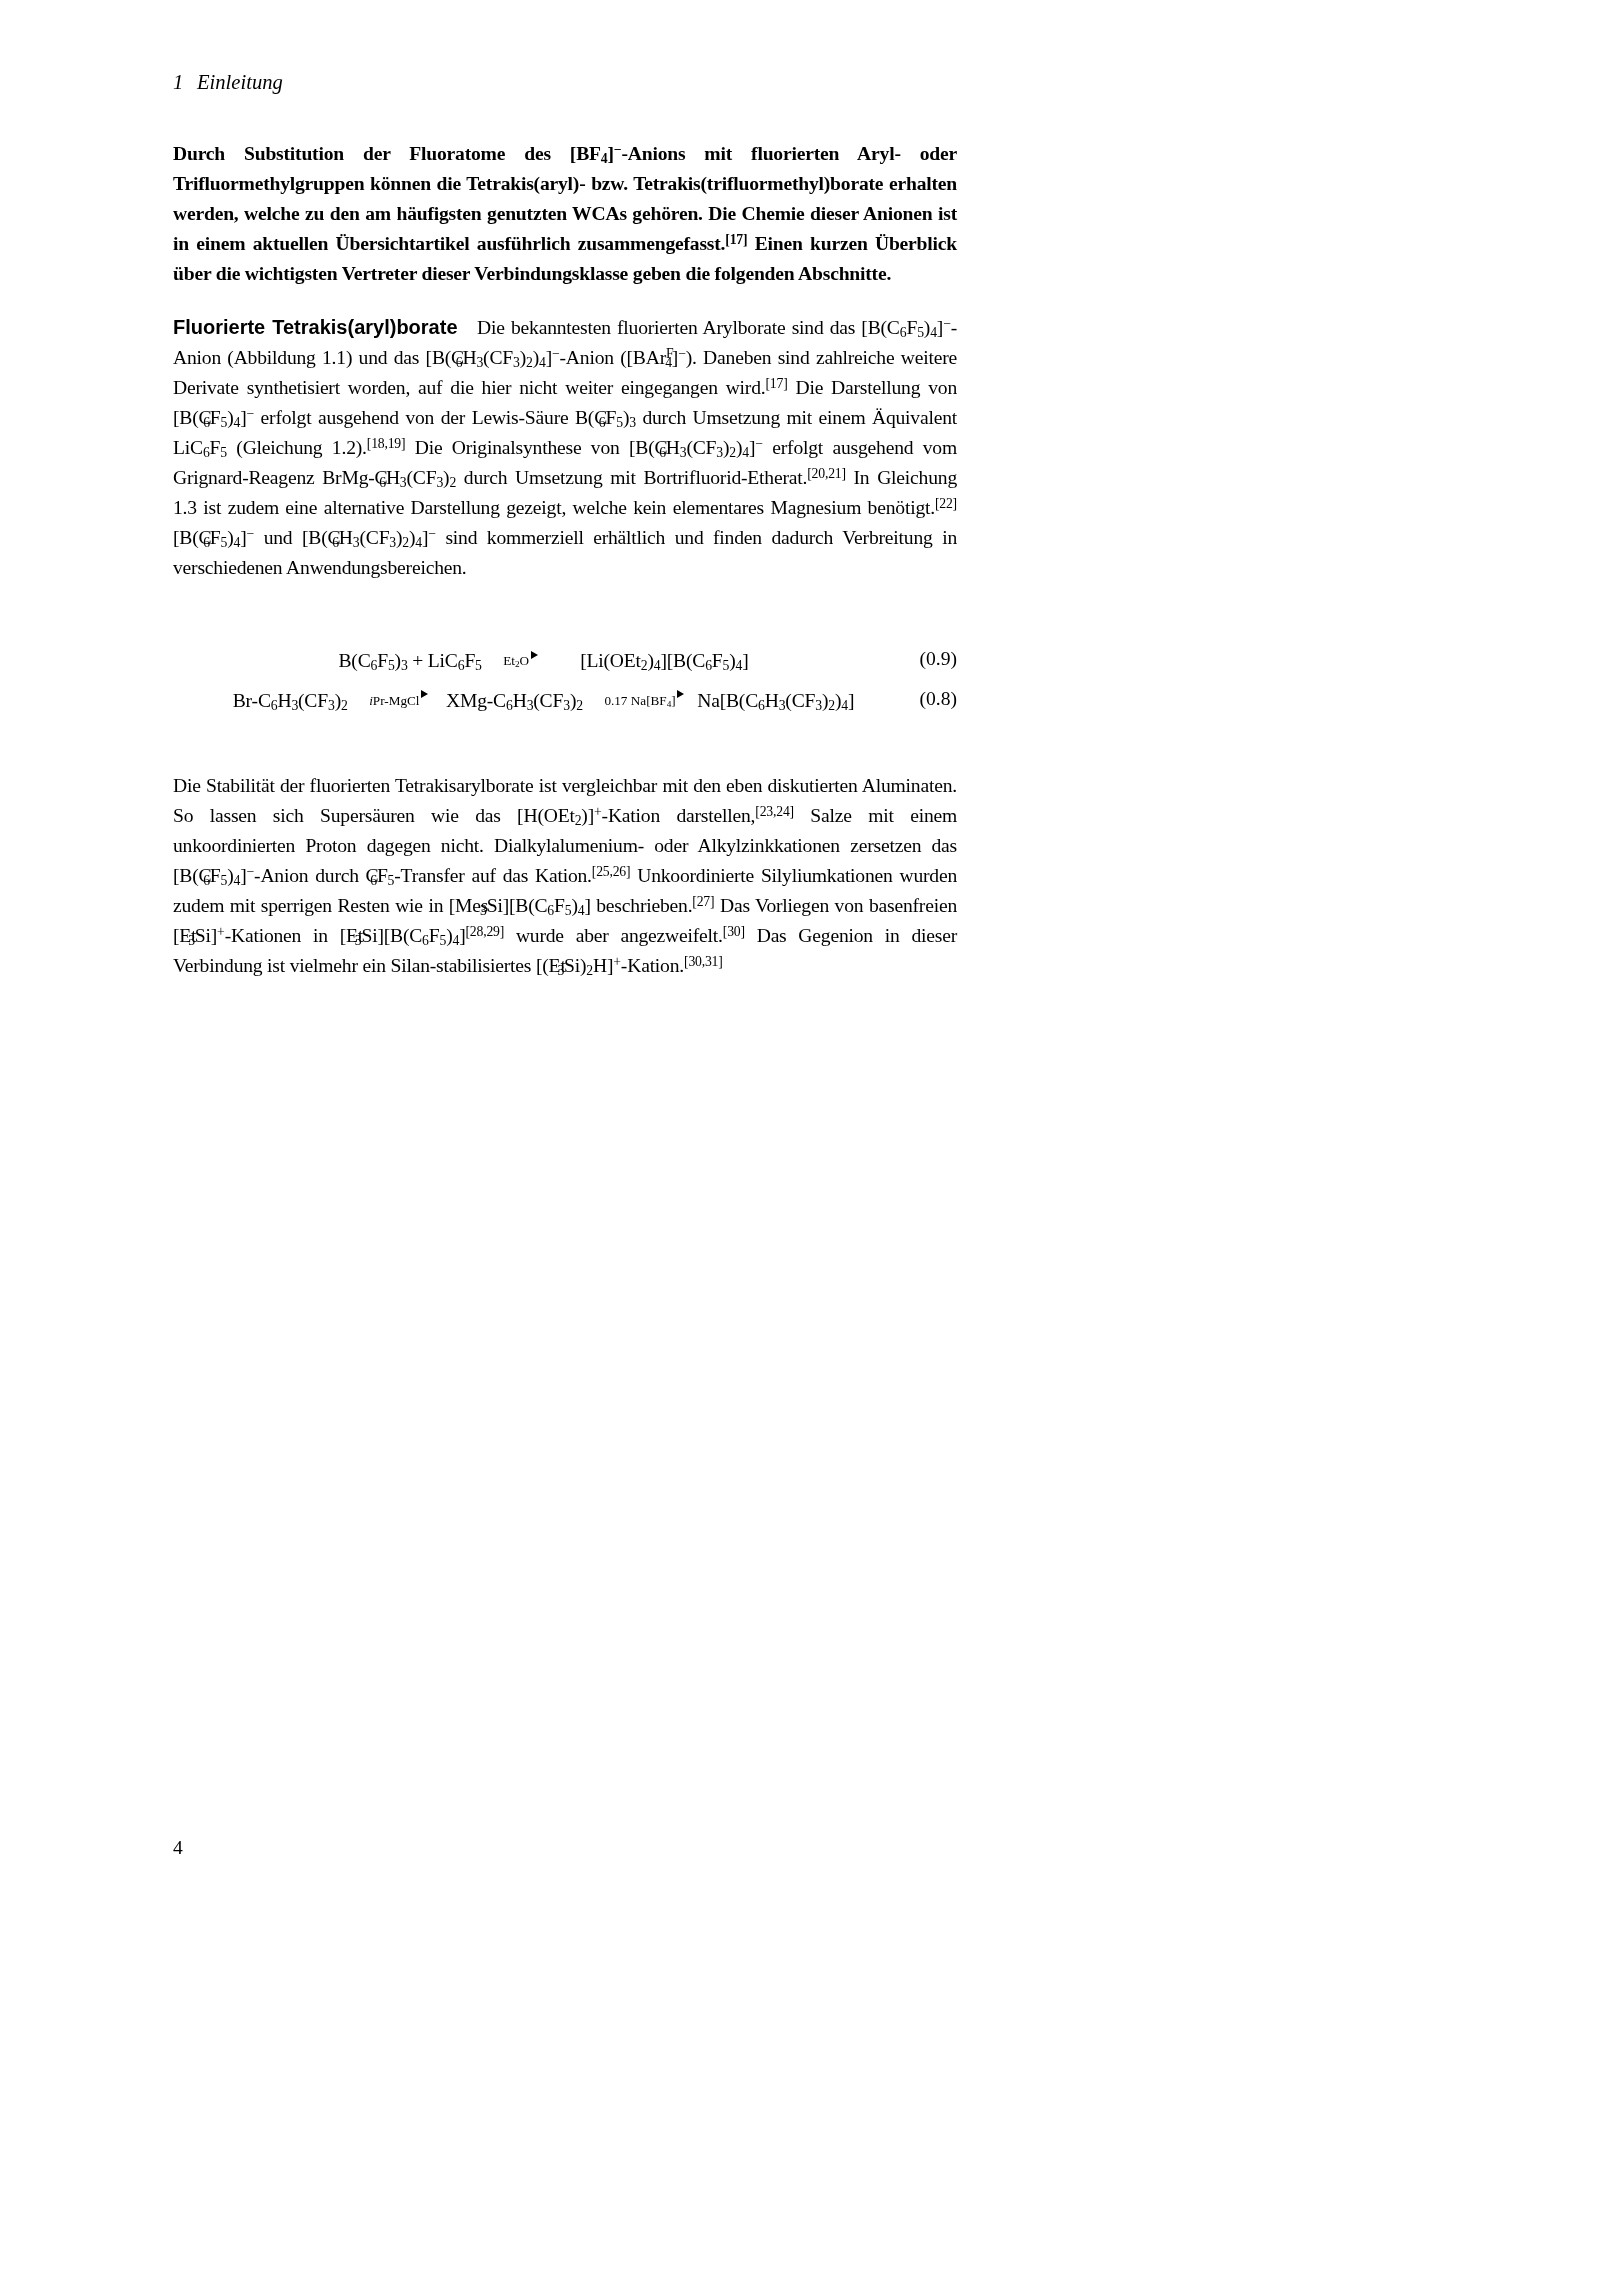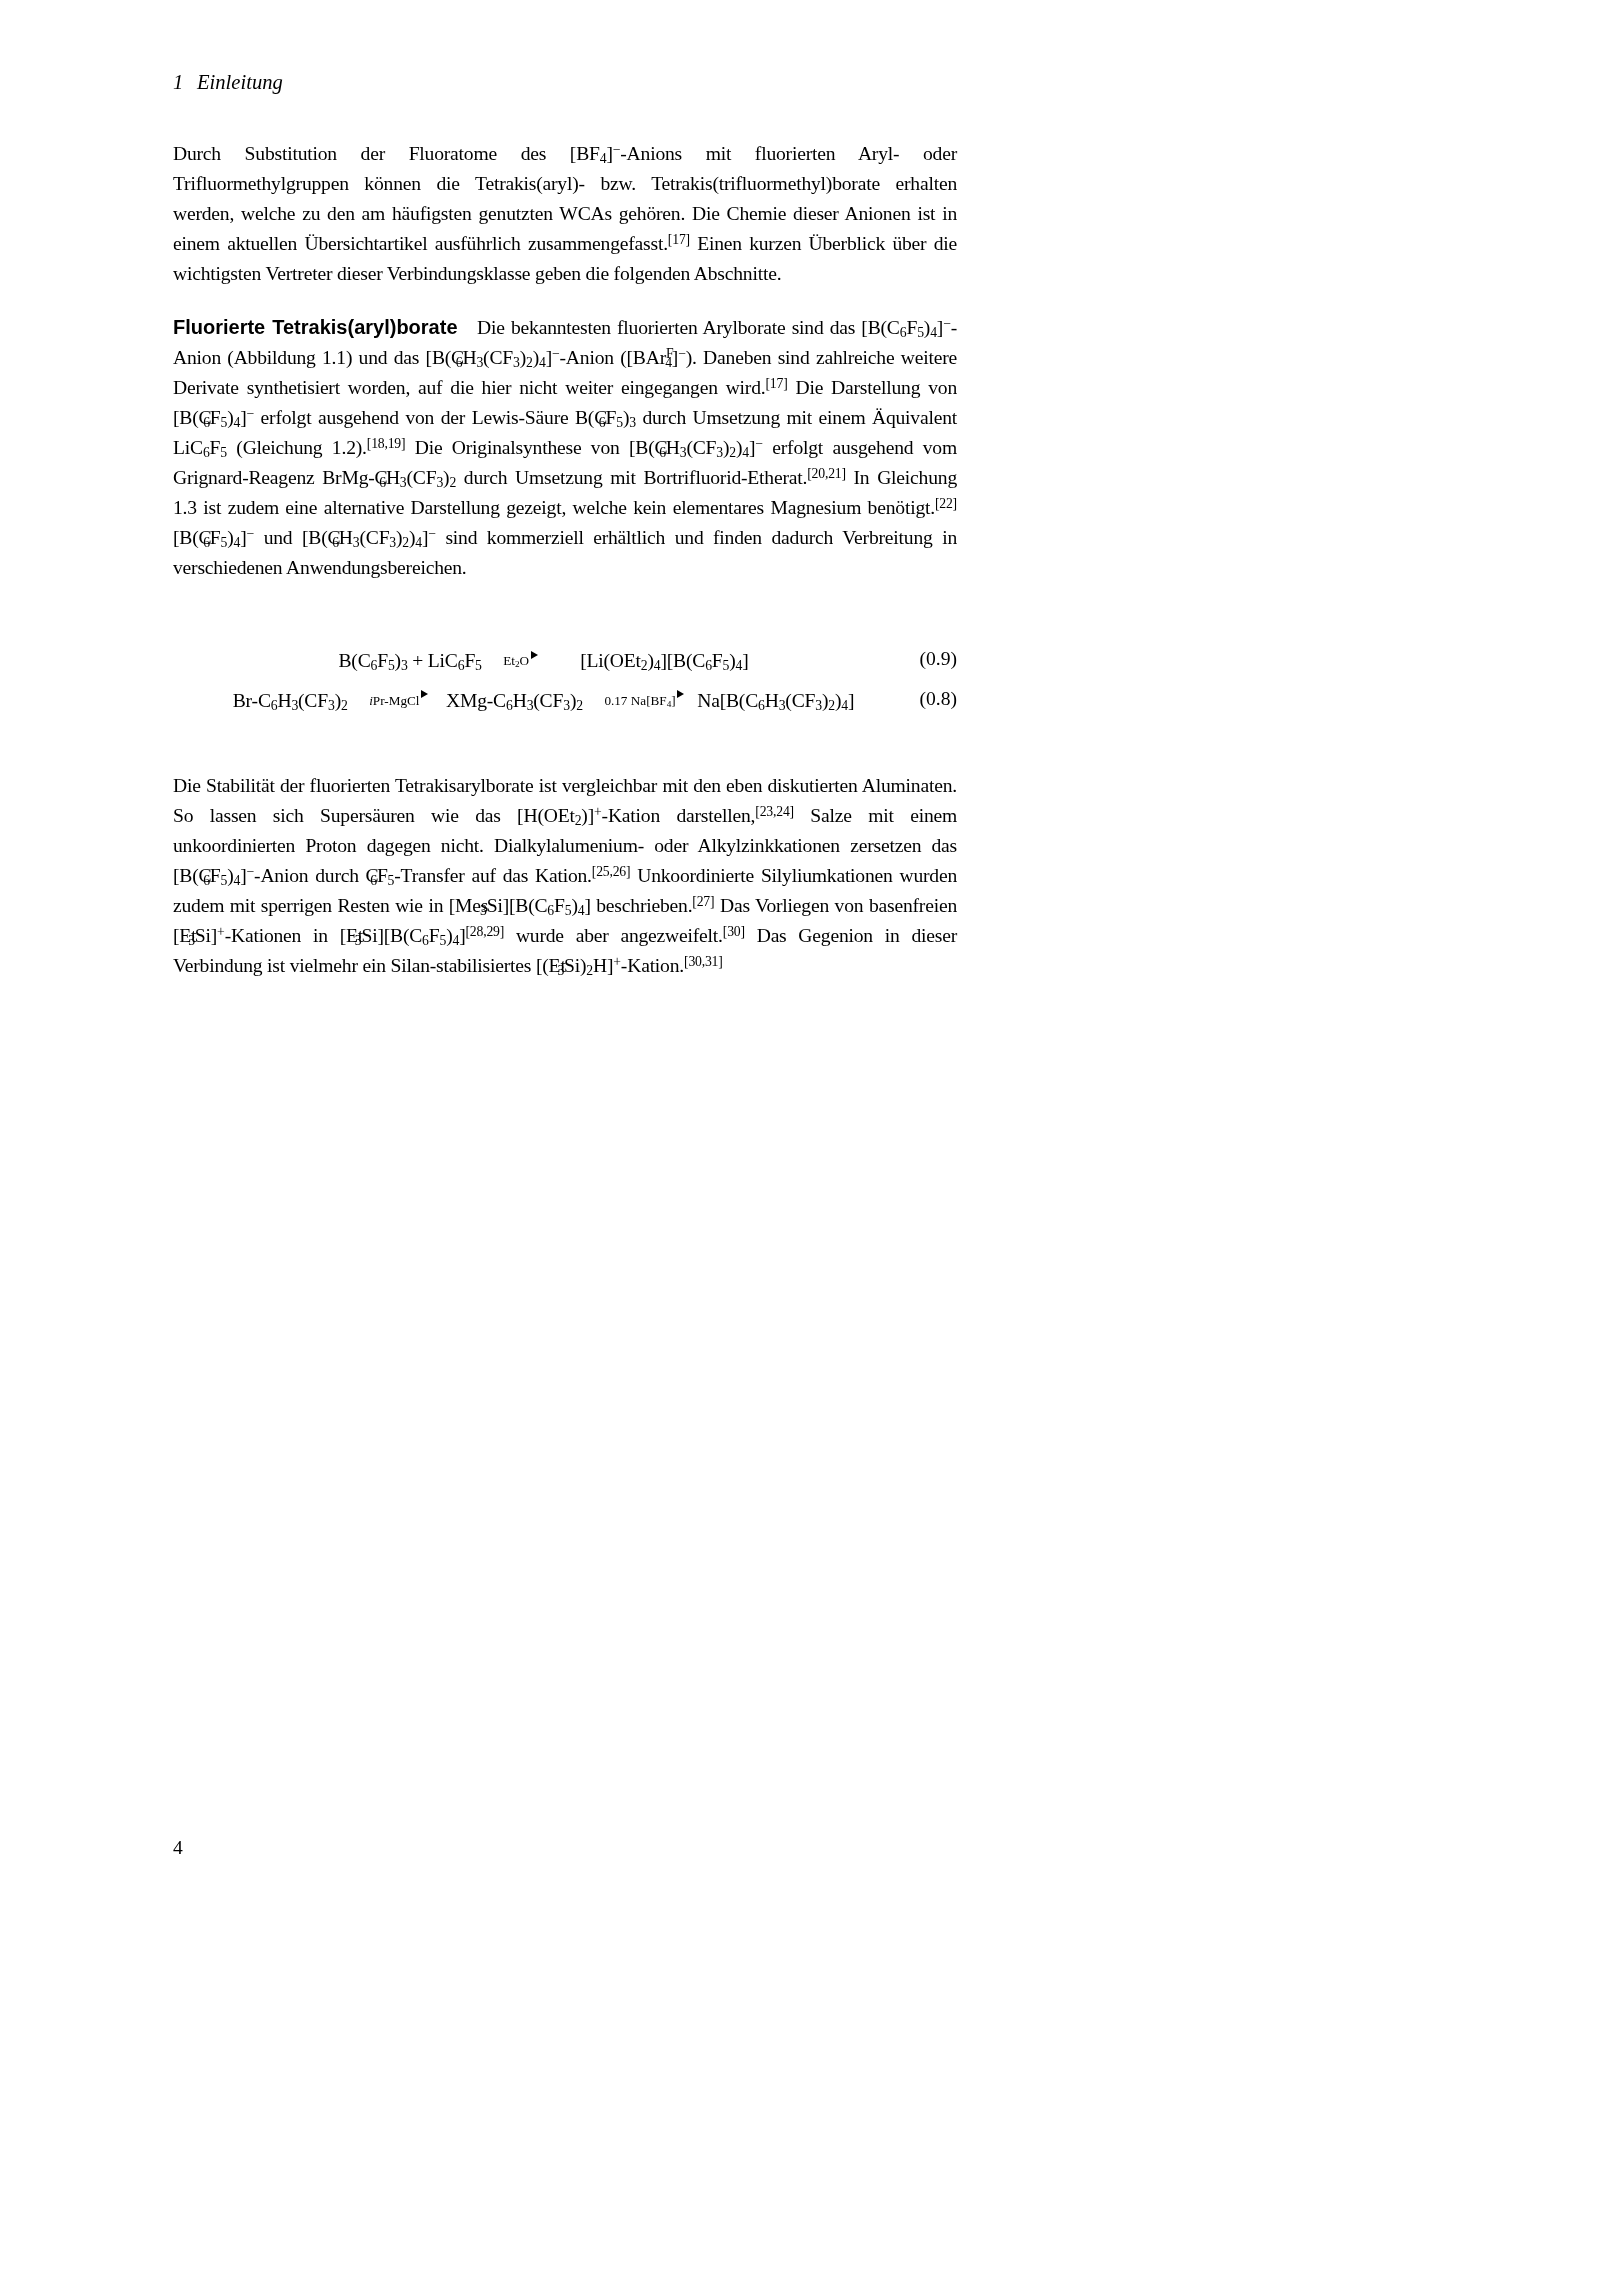--- a/index.html
+++ b/index.html
@@ -42,21 +42,21 @@
   }
   .body-text {
     margin: 0;
     font-size: 19.6px;
     line-height: 30px;
     text-align: justify;
     letter-spacing: -0.2px;
     -webkit-hyphens: auto;
     hyphens: auto;
   }
-  .para-intro { margin-top: 45px; }
+  .para-intro { margin-top: 45px; font-weight: bold; }
   .para-aryl { margin-top: 23px; }
   .para-stability { margin-top: 59px; }
   .runin {
     font-family: "Liberation Sans", sans-serif;
     font-weight: bold;
     font-size: 20px;
     margin-right: 19.6px;
     letter-spacing: 0;
     -webkit-hyphens: none;
     hyphens: none;

